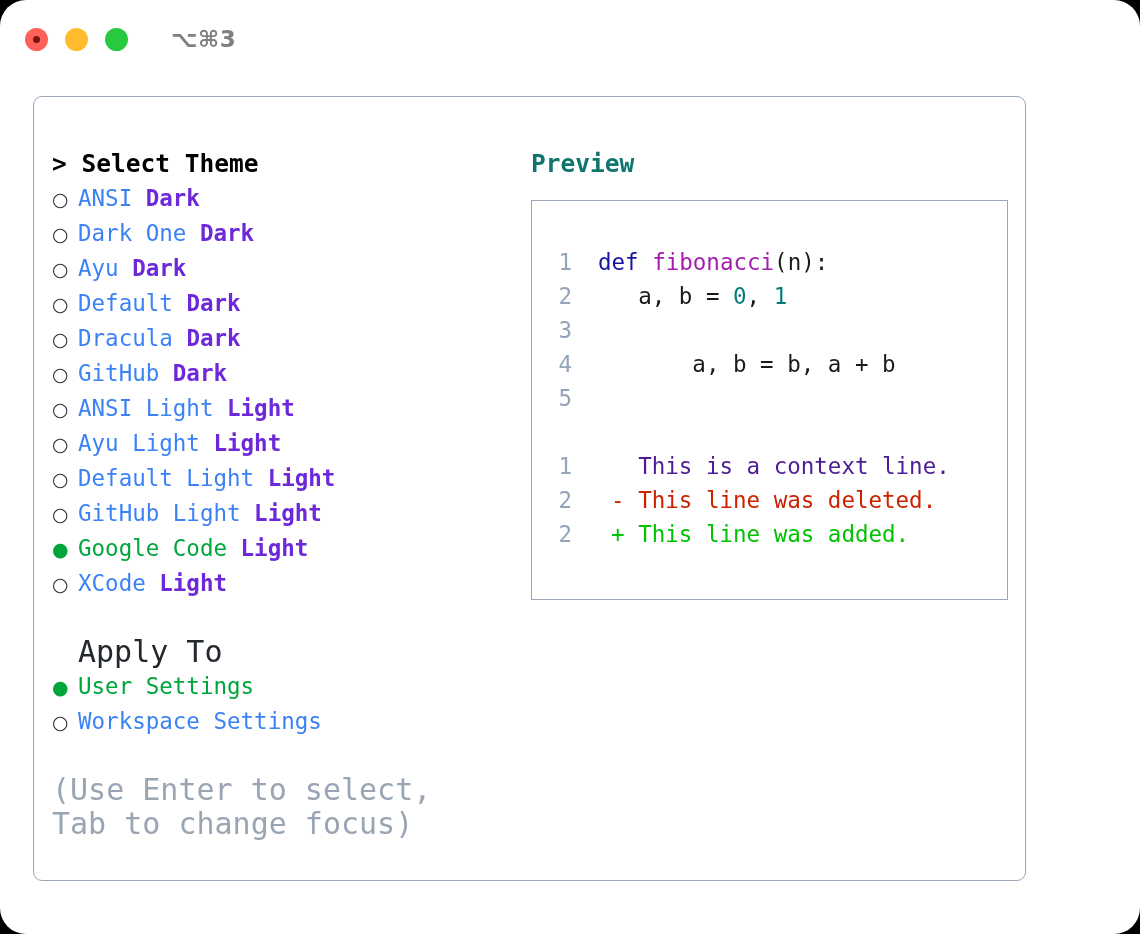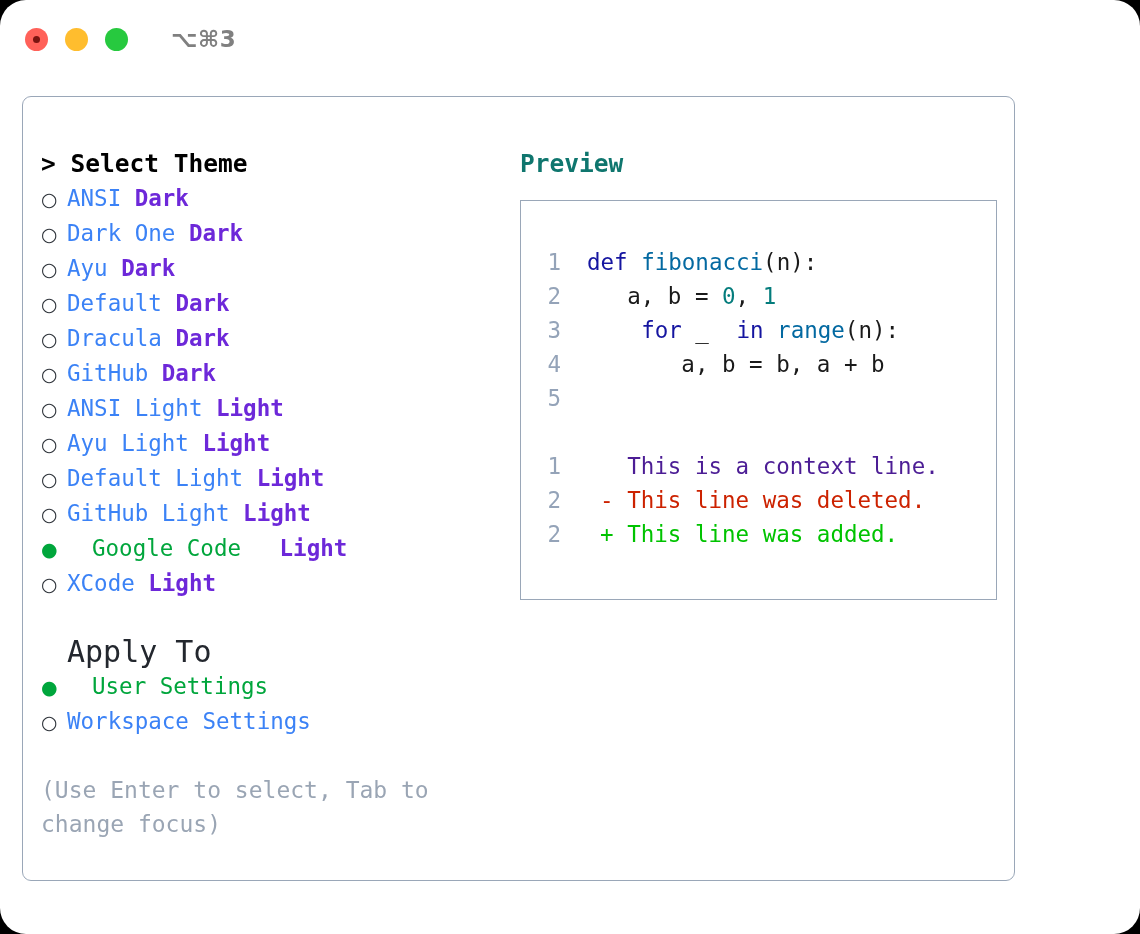--- a/index.html
+++ b/index.html
@@ -46,21 +46,21 @@
     color: #808080;
     font-size: 23px;
     font-weight: 700;
     letter-spacing: 0.5px;
     font-family: "DejaVu Sans", "Liberation Sans", sans-serif;
   }
 
   
   .panel {
     position: absolute;
-    left: 22px; top: 96px;
+    left: 33px; top: 96px;
     width: 993px; height: 785px;
     border: 1.6px solid #9aa7b8;
     border-radius: 9px;
     background: #ffffff;
   }
 
   .panel-inner {
     position: absolute;
     left: 0; top: 0; right: 0; bottom: 0;
     padding: 50px 0 0 18px;
@@ -90,36 +90,36 @@
   .bullet {
     width: 26px;
     flex: 0 0 26px;
     color: #2c3138;
     font-size: 19px;
     line-height: 34px;
     font-family: "DejaVu Sans", "Liberation Sans", sans-serif;
   }
   .bullet.on { color: #00a63c; font-size: 19px; }
   .theme-name { color: #3b82f6; }
-  .theme-row.selected .theme-name { color: #00a63c; margin-left: 25px; }
+  .theme-row.selected .theme-name { color: #00a63c; }
   .theme-kind { color: #6d28d9; font-weight: bold; }
 
   .section-gap { height: 34px; }
 
   .apply-head {
     font-size: 30px;
     color: #23272e;
     line-height: 34px;
     padding-left: 26px;
     white-space: pre;
   }
 
   .hint {
     margin-top: 34px;
-    font-size: 23px;
+    font-size: 30px;
     color: #9aa5b4;
     line-height: 34px;
     width: 430px;
     white-space: normal;
   }
 
   
   .preview-head {
     font-size: 24.5px;
     font-weight: 700;
@@ -144,21 +144,21 @@
   }
   .ln {
     width: 34px;
     flex: 0 0 34px;
     text-align: right;
     color: #94a3b8;
     padding-right: 12px;
   }
   .code-text { white-space: pre; }
   .tok-kw   { color: #1515a0; margin-left: 14px; }
-  .tok-fn   { color: #0369a1; }
+  .tok-fn   { color: #a21caf; }
   .tok-num  { color: #047c7c; }
   .tok-pln  { color: #1a1a1a; }
   .diff-gap { height: 34px; }
   .diff-ctx { color: #4c1d95; }
   .diff-del { color: #cc2200; }
   .diff-add { color: #00c300; }
 </style>
 </head>
 <body>
 
@@ -207,21 +207,21 @@
         <div class="hint">(Use Enter to select, Tab to change focus)</div>
       </div>
 
       <div class="right-col">
         <div class="preview-head">Preview</div>
 
         <div class="code-box">
           <div id="code-block">
               <div class="code-line"><span class="ln">1</span><span class="code-text"><span class="tok-kw">def</span><span class="tok-pln"> </span><span class="tok-fn">fibonacci</span><span class="tok-pln">(n):</span></span></div>
               <div class="code-line"><span class="ln">2</span><span class="code-text"><span class="tok-pln">    a, b = </span><span class="tok-num">0</span><span class="tok-pln">, </span><span class="tok-num">1</span></span></div>
-              <div class="code-line"><span class="ln">3</span><span class="code-text"><span class="tok-pln">    </span><span class="tok-kw">for</span><span class="tok-pln"> _ </span><span class="tok-kw">in</span><span class="tok-pln"> </span><span class="tok-fn">range</span><span class="tok-pln">(n):</span></span></div>
+              <div class="code-line"><span class="ln">3</span></div>
               <div class="code-line"><span class="ln">4</span><span class="code-text"><span class="tok-pln">        a, b = b, a + b</span></span></div>
               <div class="code-line"><span class="ln">5</span></div>
             </div>
           <div class="diff-gap"></div>
           <div id="diff-block">
               <div class="code-line"><span class="ln">1</span><span class="code-text diff-ctx">    This is a context line.</span></div>
               <div class="code-line"><span class="ln">2</span><span class="code-text diff-del">  - This line was deleted.</span></div>
               <div class="code-line"><span class="ln">2</span><span class="code-text diff-add">  + This line was added.</span></div>
             </div>
         </div>

